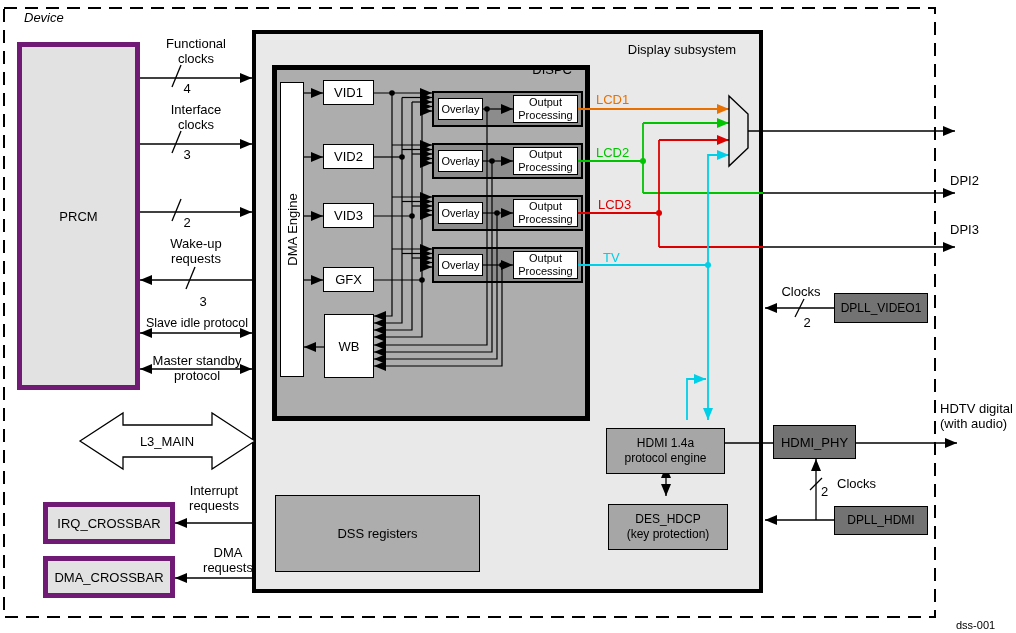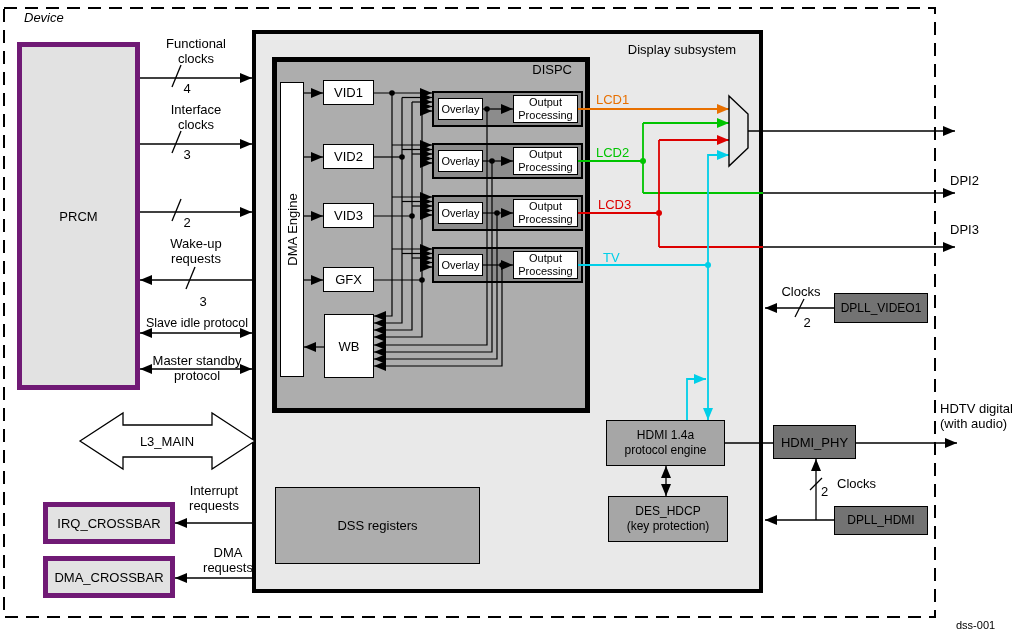--- a/index.html
+++ b/index.html
@@ -4,21 +4,21 @@
 <style>
   html,body{margin:0;padding:0;background:#fff;}
   #stage{position:relative;width:1016px;height:633px;background:#fff;overflow:hidden;
          font-family:"Liberation Sans","DejaVu Sans",sans-serif;color:#000;}
   .box{position:absolute;box-sizing:border-box;display:flex;align-items:center;justify-content:center;
        text-align:center;line-height:15px;}
   .lbl{position:absolute;line-height:15px;white-space:pre-line;}
   .ctr{text-align:center;}
   .f13{font-size:13px;} .f12{font-size:12px;} .f11{font-size:11px;}
   .bg-sub{background:#e9e9e9;border:4px solid #000;}
-  .bg-mid{background:#adadad;border:5px solid #000000;}
+  .bg-mid{background:#adadad;border:5px solid #000000;margin-top:8px;}
   .bg-dark{background:#8c8c8c;border:2px solid #000;}
   .bg-white{background:#ffffff;border:1.5px solid #000;}
   .bg-light{background:#737373;border:1.5px solid #000;}
   .thick{background:#e2e2e2;border:5px solid #701a75;}
   .c-lcd1{color:#e87000;} .c-lcd2{color:#00c400;} .c-lcd3{color:#dd0000;} .c-tv{color:#00cfe8;}
   svg{position:absolute;left:0;top:0;}
   #lines{z-index:5;}
   .layer1{z-index:1;} .layer3{z-index:10;}
 </style>
 </head>

